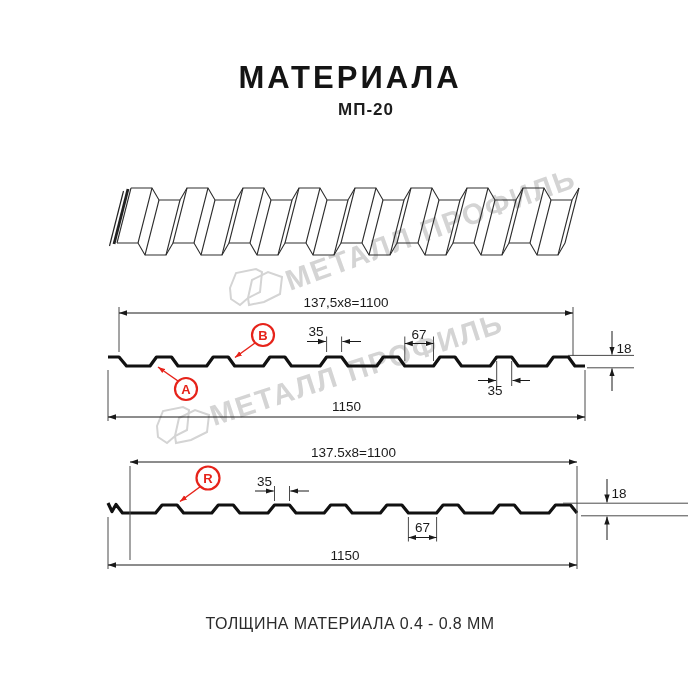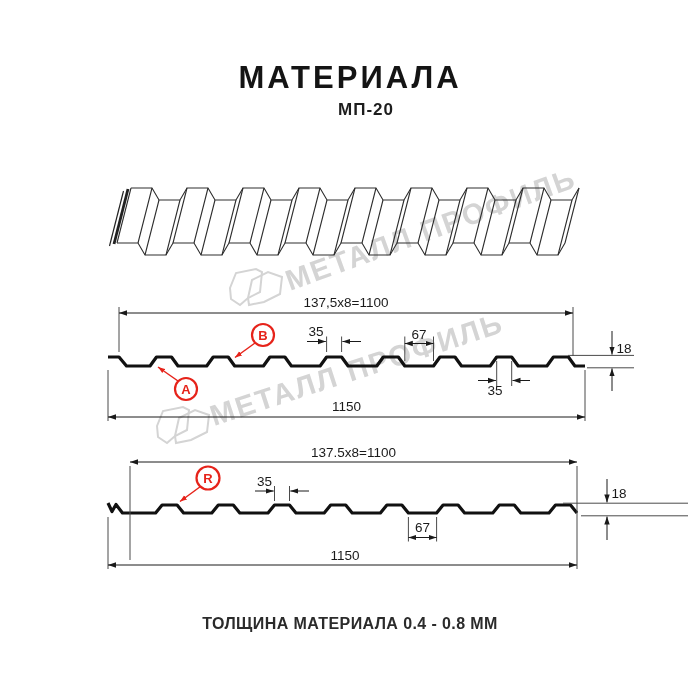--- a/index.html
+++ b/index.html
@@ -10,21 +10,21 @@
   .title{
     position:absolute;top:60px;left:0;width:700px;text-align:center;
     font-size:31px;font-weight:800;letter-spacing:3px;color:#141414;
   }
   .subtitle{
     position:absolute;top:100px;left:16px;width:700px;text-align:center;
     font-size:17px;font-weight:600;letter-spacing:1px;color:#1d1d1d;
   }
   .footer{
     position:absolute;top:615px;left:0;width:700px;text-align:center;
-    font-size:16px;font-weight:700;letter-spacing:0.4px;color:#2b2b2b;
+    font-size:16px;font-weight:400;letter-spacing:0.4px;color:#2b2b2b;
   }
   svg{position:absolute;top:0;left:0;}
   .dim{font-size:13.5px;fill:#1a1a1a;}
   .wmtext{font-size:29px;font-weight:700;letter-spacing:2px;fill:#d4d4d4;}
   .wmlogo{fill:none;stroke:#d4d4d4;stroke-width:2;}
   .sheet{fill:none;stroke:#2e2e2e;stroke-width:1.1;}
   .prof{fill:none;stroke:#111;stroke-width:3.2;stroke-linejoin:round;}
   .ext{stroke:#4a4a4a;stroke-width:1;}
   .dln{stroke:#1a1a1a;stroke-width:1;}
   .red{stroke:#e6231a;stroke-width:1.5;fill:none;}

